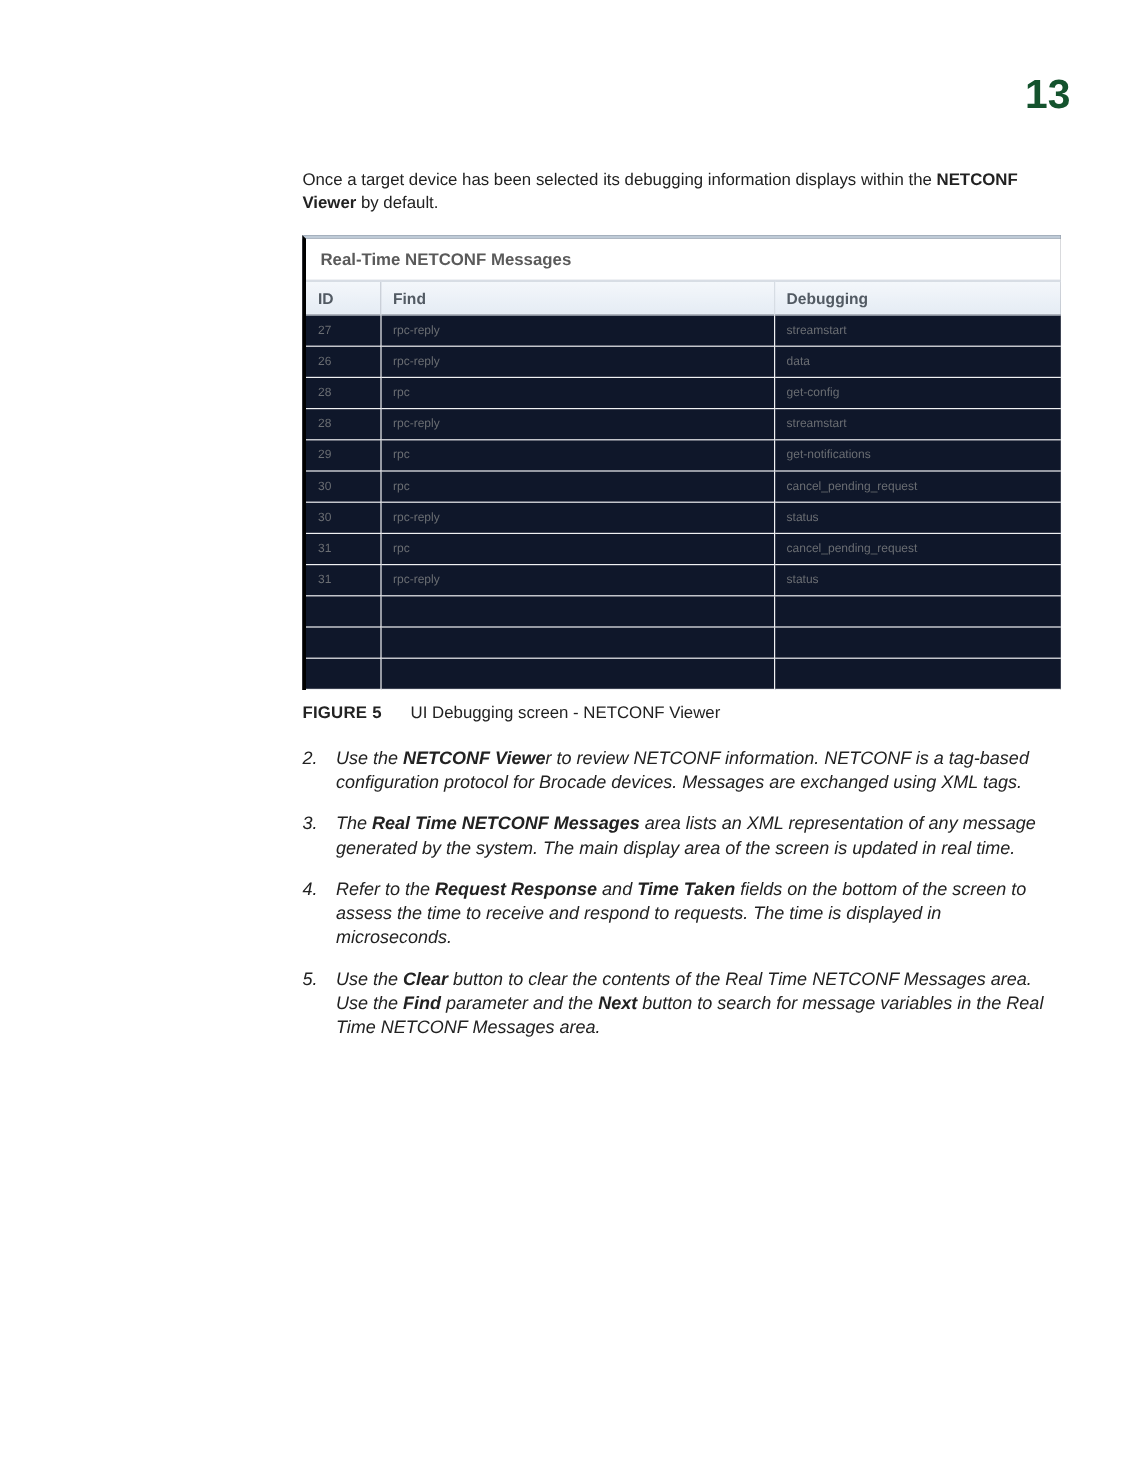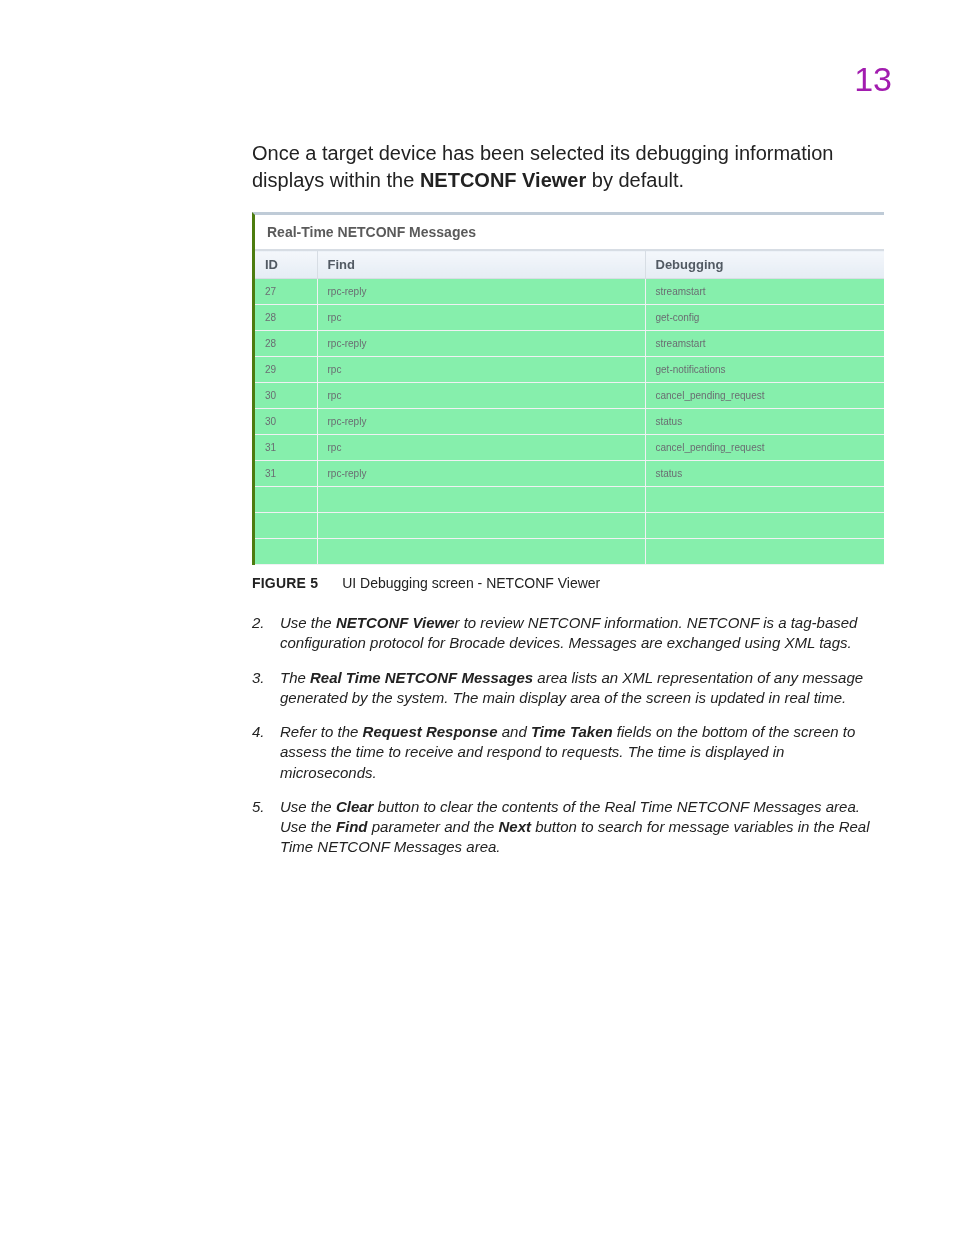--- a/index.html
+++ b/index.html
@@ -18,43 +18,43 @@
       position: relative;
       width: 954px;
       height: 1235px;
       padding: 60px 60px 60px 60px;
     }
     .page-number {
       position: absolute;
       top: 60px;
       right: 62px;
       font-size: 34px;
-      font-weight: 400;
-      color: #a21caf;
+      font-weight: 700;
+      color: #14532d;
       font-family: Arial, Helvetica, sans-serif;
     }
     .content {
       margin-left: 192px;
       margin-right: 10px;
       padding-top: 80px;
     }
     .intro-para {
-      font-size: 20px;
+      font-size: 14px;
       line-height: 1.35;
       margin-bottom: 18px;
       color: #222;
     }
     .intro-para .b {
       font-weight: 700;
     }
     
     .panel-wrap {
-      border-left: 3px solid #4d7c0f;
+      border-left: 3px solid #000000;
       border-top: 3px solid #bfcbd7;
-      background: #86efac;
+      background: #0f172a;
       margin-bottom: 10px;
     }
     .panel-title {
       padding: 9px 12px 9px 12px;
       background: #ffffff;
       font-size: 14px;
       font-weight: 700;
       color: #5a5a5a;
       border-bottom: 1px solid #d7dde4;
     }
@@ -163,20 +163,25 @@
           </tr>
         </thead>
         <tbody>
 
         <tr>
               <td>27</td>
               <td>rpc-reply</td>
               <td>streamstart</td>
             </tr>
             <tr>
+              <td>26</td>
+              <td>rpc-reply</td>
+              <td>data</td>
+            </tr>
+            <tr>
               <td>28</td>
               <td>rpc</td>
               <td>get-config</td>
             </tr>
             <tr>
               <td>28</td>
               <td>rpc-reply</td>
               <td>streamstart</td>
             </tr>
             <tr>

